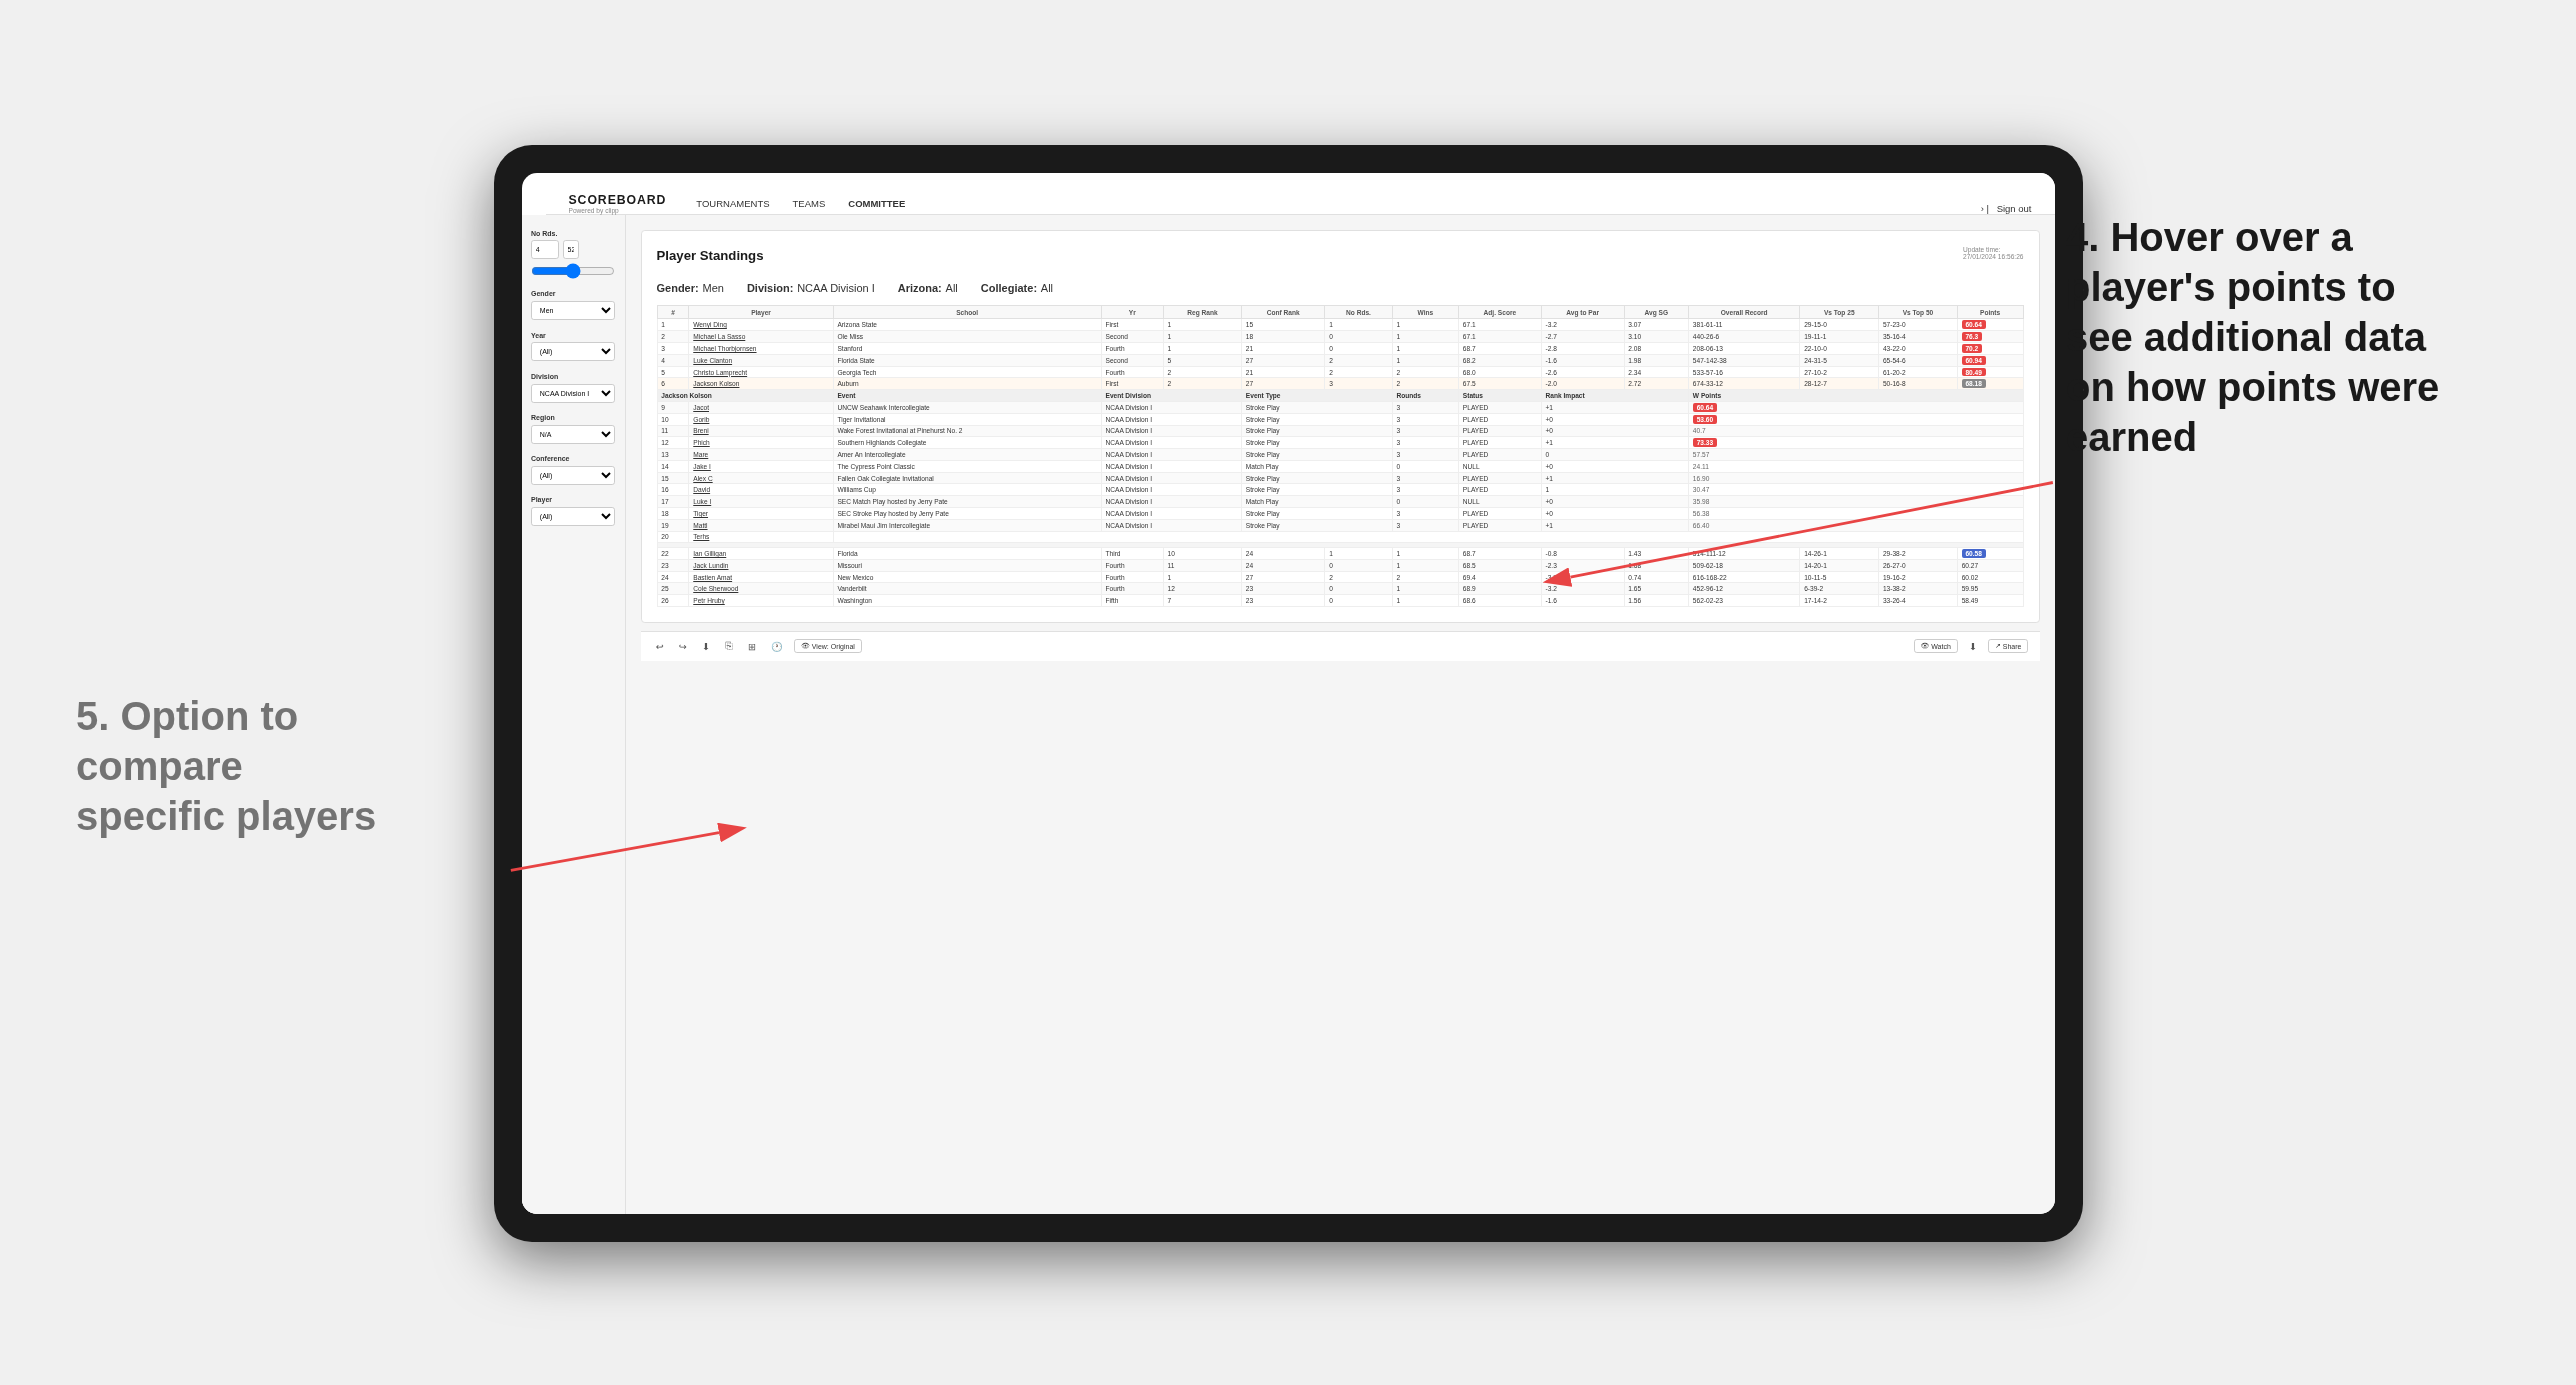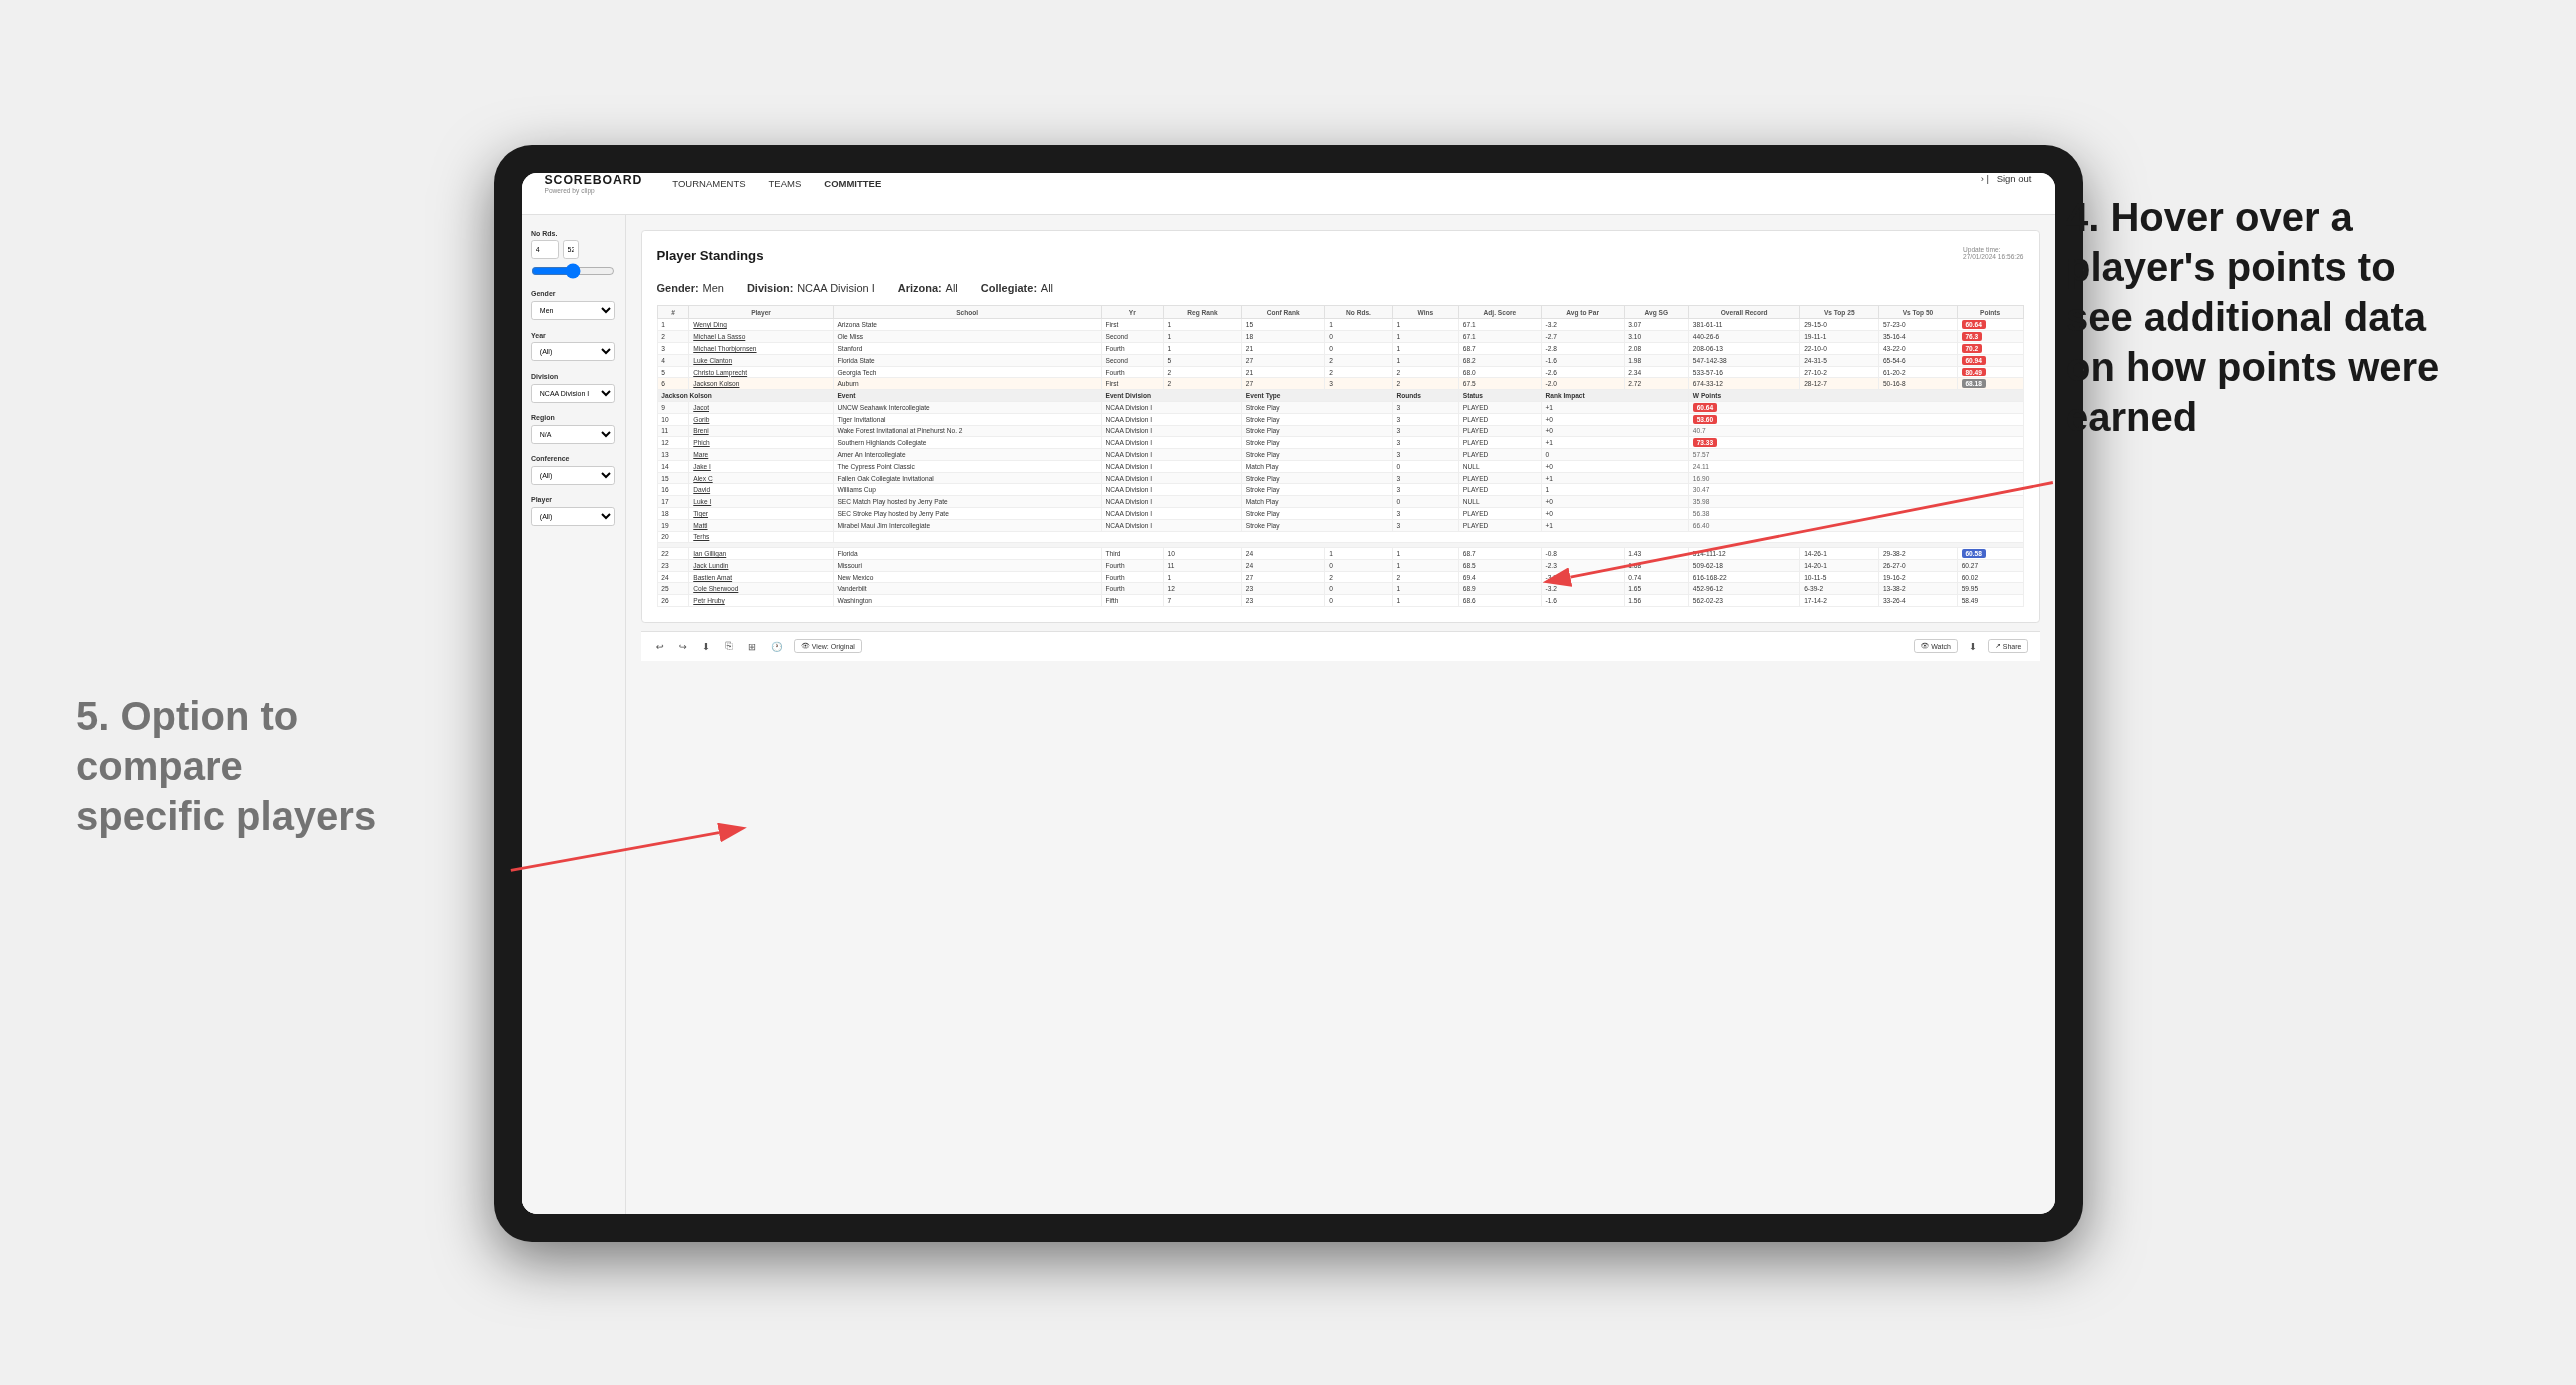--- a/index.html
+++ b/index.html
@@ -35,22 +35,23 @@
       flex-direction: column;
     }
 
     
     .top-nav {
       background: #ffffff;
       border-bottom: 0.9px solid #e0e0e0;
       padding: 0 23px;
       height: 42px;
       display: flex;
-      align-items: flex-start;
+      align-items: flex-end;
       justify-content: space-between;
+      margin-left: 24px;
     }
 
     .nav-left {
       display: flex;
       align-items: center;
       gap: 30px;
     }
 
     .logo-area {
       display: flex;
@@ -796,21 +797,21 @@
           <div class="toolbar-btn-label">
             <span>↗</span>
             <span>Share</span>
           </div>
         </div>
       </div>
     </div>
   </div>
 </div>
 
-<div style="position:absolute;right:132px;top:192px;width:378px;">
+<div style="position:absolute;right:132px;top:212px;width:378px;">
   <p style="font-family:Arial,sans-serif;font-size:40px;font-weight:bold;color:#1a1a1a;line-height:1.25;">4. Hover over a player's points to see additional data on how points were earned</p>
 </div>
 
 <div style="position:absolute;left:76px;top:691px;width:312px;">
   <p style="font-family:Arial,sans-serif;font-size:40px;font-weight:bold;color:#737373;line-height:1.25;">5. Option to compare specific players</p>
 </div>
 
 <svg style="position:absolute;top:0;left:0;width:100%;height:100%;pointer-events:none;" viewBox="0 0 2723 1465" width="2576" height="1386">
 
   <defs>

